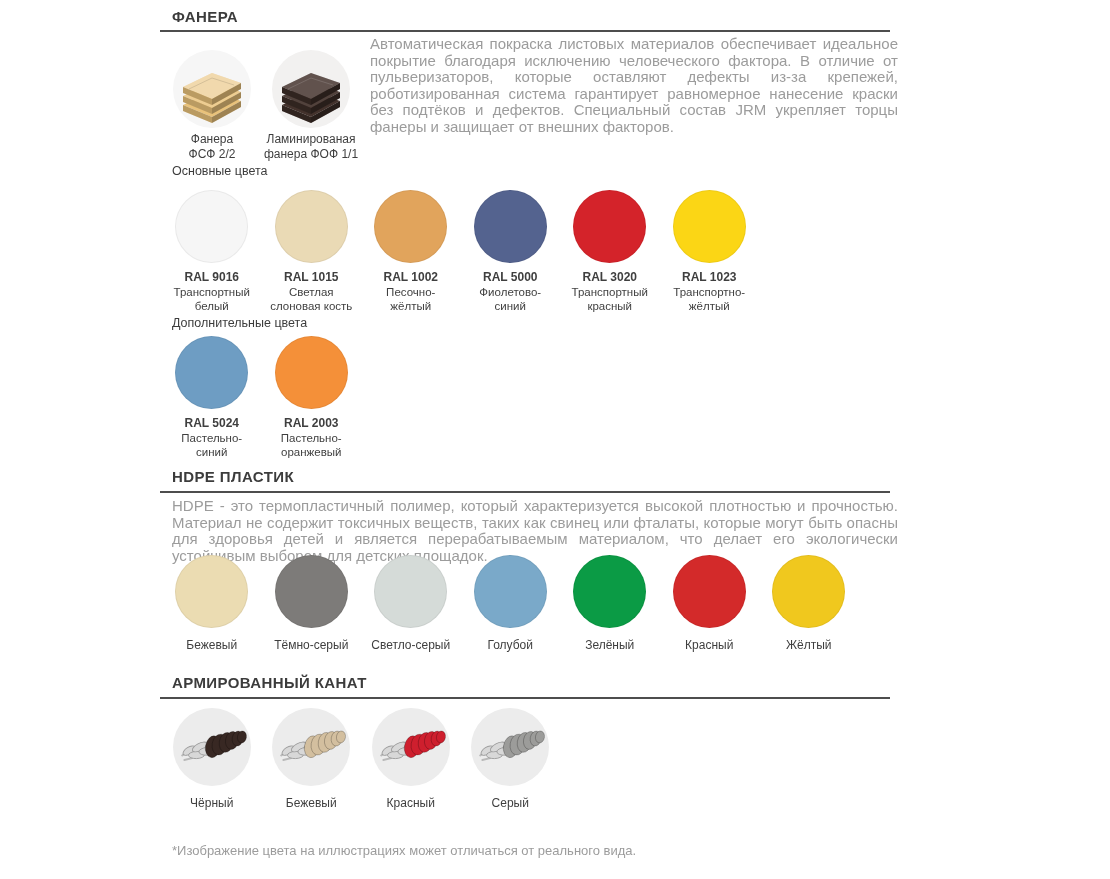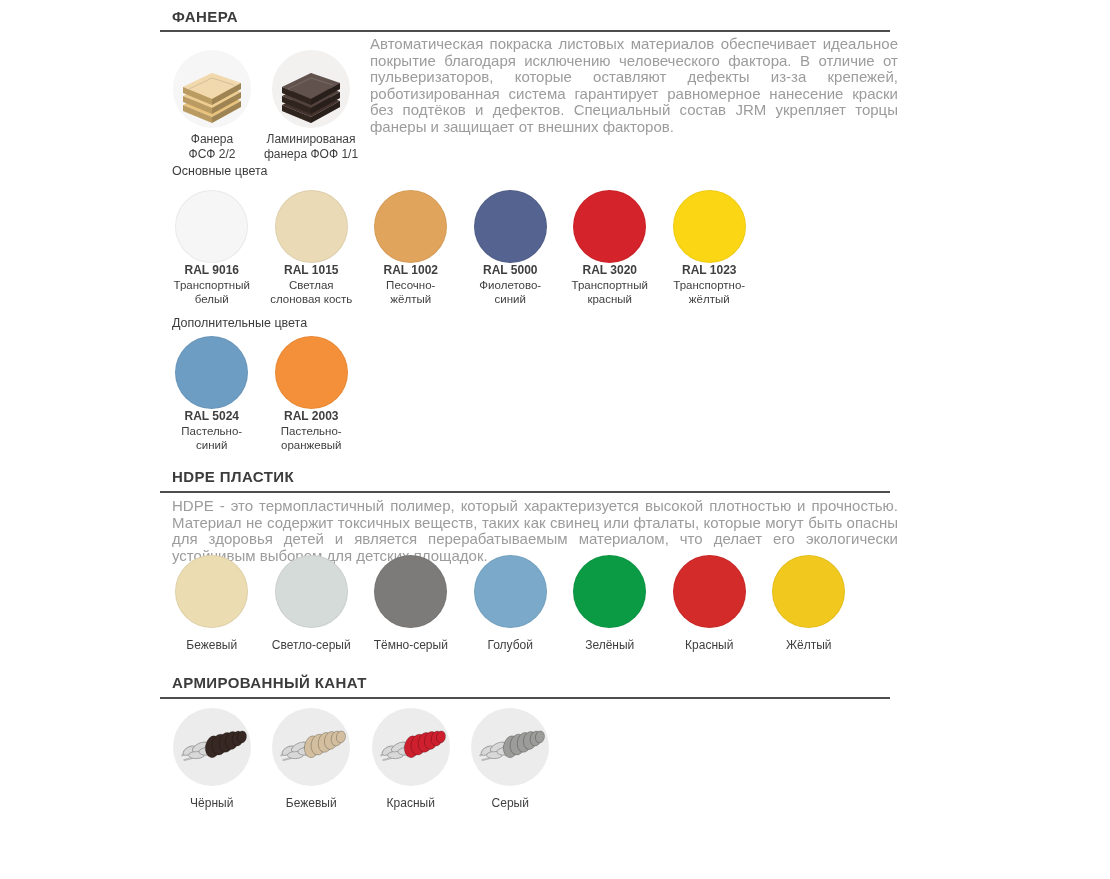--- a/index.html
+++ b/index.html
@@ -16,21 +16,21 @@
     position:absolute;font-size:15px;line-height:16.5px;color:#9c9c9c;
     text-align:justify;
   }
   .subhead{position:absolute;font-size:12.5px;font-weight:normal;color:#3c3c3c;}
   .row{position:absolute;display:flex;}
   .cell{width:99.5px;display:flex;flex-direction:column;align-items:center;}
   .dot{
     width:73px;height:73px;border-radius:50%;
     border:1px solid rgba(0,0,0,.05);box-sizing:border-box;flex:none;
   }
-  .ral{font-size:12px;font-weight:bold;color:#3f3f3f;white-space:nowrap;}
+  .ral{margin-top:7px;font-size:12px;font-weight:bold;color:#3f3f3f;white-space:nowrap;}
   .cname{
     margin-top:2px;font-size:11.5px;line-height:13.5px;color:#3f3f3f;
     text-align:center;white-space:pre-line;
   }
   .hname{margin-top:10px;font-size:12px;color:#3f3f3f;white-space:nowrap;}
   .photo{position:absolute;width:78px;height:78px;}
   .photo svg{display:block;}
   .photo-wrap{width:78px;height:78px;flex:none;}
   .cap{
     position:absolute;width:130px;text-align:center;font-size:12px;
@@ -175,26 +175,26 @@
   <div class="rule" style="top:491px"></div>
 
   <div class="desc" style="left:172px;top:498px;width:726px">HDPE - это термопластичный полимер, который характеризуется высокой плотностью и прочностью. Материал не содержит токсичных веществ, таких как свинец или фталаты, которые могут быть опасны для здоровья детей и является перерабатываемым материалом, что делает его экологически устойчивым выбором для детских площадок.</div>
 
   <div class="row" style="left:162px;top:555px">
     <div class="cell">
       <div class="dot" style="background-color: rgb(235, 220, 178);"></div>
       <div class="hname">Бежевый</div>
     </div>
     <div class="cell">
+      <div class="dot" style="background-color: rgb(125, 123, 121);"></div>
+      <div class="hname">Тёмно-серый</div>
+    </div>
+    <div class="cell">
       <div class="dot" style="background-color: rgb(213, 219, 216);"></div>
       <div class="hname">Светло-серый</div>
-    </div>
-    <div class="cell">
-      <div class="dot" style="background-color: rgb(125, 123, 121);"></div>
-      <div class="hname">Тёмно-серый</div>
     </div>
     <div class="cell">
       <div class="dot" style="background-color: rgb(122, 169, 201);"></div>
       <div class="hname">Голубой</div>
     </div>
     <div class="cell">
       <div class="dot" style="background-color: rgb(11, 155, 69);"></div>
       <div class="hname">Зелёный</div>
     </div>
     <div class="cell">
@@ -320,14 +320,15 @@
               <ellipse cx="70.5" cy="36.5" rx="4.5" ry="6" transform="rotate(24 70.5 36.5)"></ellipse>
             </g>
           </g>
         </svg>
       </div>
       <div class="hname">Серый</div>
     </div>
   </div>
 
 
+  <div class="footnote" style="left:172px;top:843px">*Изображение цвета на иллюстрациях может отличаться от реального вида.</div>
 
 </div>
 
 </body></html>

